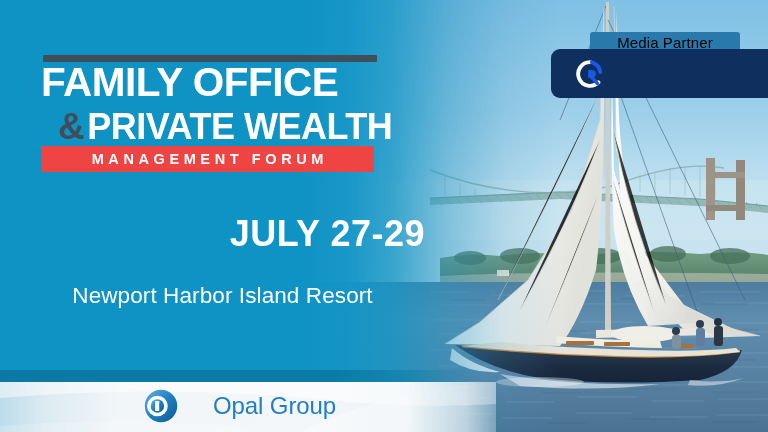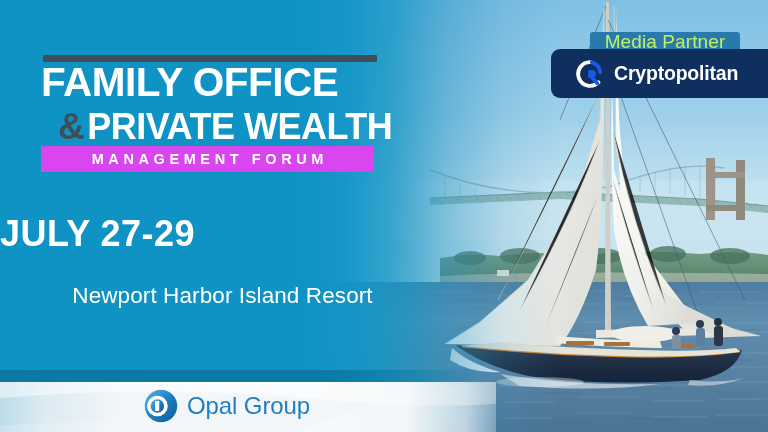--- a/index.html
+++ b/index.html
@@ -40,50 +40,50 @@
   }
   .title-2{
     position:absolute;left:58px;top:108px;width:370px;
     font-size:36px;font-weight:700;line-height:1;
     letter-spacing:-0.5px;white-space:nowrap;color:#ffffff;
   }
   .title-2 .amp{color:#3f4e58;font-size:37px;margin-right:3px;}
 
   .mgmt-bar{
     position:absolute;left:41px;top:146px;width:333px;height:26px;
-    background:#d946ef;
+    background:#ef4444;
   }
   .mgmt-bar span{
     display:block;text-align:center;color:#ffffff;
     font-size:14.5px;font-weight:700;letter-spacing:4.6px;
     line-height:26px;text-indent:4.6px;
   }
 
   .date{
-    position:absolute;left:0;top:216px;width:425px;text-align:left;
+    position:absolute;left:0;top:216px;width:425px;text-align:right;
     color:#ffffff;font-size:36px;font-weight:700;letter-spacing:.5px;
     line-height:1;
   }
 
   .venue{
     position:absolute;left:0;top:282px;width:425px;text-align:center;
     color:#ffffff;font-size:22.5px;font-weight:400;line-height:1.28;
     letter-spacing:.1px;
     padding-left:20px;
   }
   .venue .v2{display:block;}
 
   
   .mp-tab{
     position:absolute;left:590px;top:32px;width:150px;height:20px;
     background:#2a79ad;border-radius:3px 3px 0 0;
     display:flex;align-items:center;justify-content:center;
   }
   .mp-tab span{
-    color:#bef264;font-size:19px;font-weight:400;letter-spacing:.1px;
+    color:#000000;font-size:15px;font-weight:400;letter-spacing:.1px;
   }
   .mp-panel{
     position:absolute;left:551px;top:49px;width:217px;height:49px;
     background:#0f2f5e;border-radius:9px 0 0 9px;
     display:flex;align-items:center;
   }
   .mp-logo{width:30px;height:30px;margin-left:24px;flex:0 0 auto;}
   .mp-name{
     color:#ffffff;font-size:19.5px;font-weight:700;
     letter-spacing:-0.2px;margin-left:9px;
@@ -99,21 +99,21 @@
     background:
       linear-gradient(to right, rgba(255,255,255,0) 76%, rgba(255,255,255,0) 88%, rgba(240,245,248,0) 100%),
       linear-gradient(to right,#bcdcea 0%, #dcebf2 9%, #f2f6f8 24%, #f4f7f9 62%, #eef3f6 82%, rgba(238,243,246,.55) 94%, rgba(238,243,246,0) 100%);
     overflow:hidden;
   }
   .foot-band .swoosh{
     position:absolute;left:0;top:0;width:496px;height:50px;opacity:.55;
   }
   .opal{
     position:absolute;left:143px;top:388px;
-    display:flex;align-items:center;
+    display:flex;align-items:center;gap:26px;
   }
   .opal-mark{width:36px;height:36px;flex:0 0 auto;}
   .opal-name{
     color:#1f7fc0;font-size:24px;font-weight:400;letter-spacing:-0.1px;
     margin-left:8px;
   }
 </style>
 </head>
 <body>
 
@@ -312,21 +312,20 @@
       <svg viewBox="0 0 40 40" xmlns="http://www.w3.org/2000/svg" aria-hidden="true">
 
         <path d="M20 4.2 A15.8 15.8 0 1 0 31.2 31.2" fill="none" stroke="#ffffff" stroke-width="5.2" stroke-linecap="round"></path>
 
         <path d="M22.5 4.4 A15.8 15.8 0 0 1 33.6 17.5" fill="none" stroke="#1859e8" stroke-width="5.2" stroke-linecap="round"></path>
 
         <path d="M17.5 14.5 h5.2 a5.2 5.2 0 0 1 0 10.4 h-5.2 z" fill="#1859e8"></path>
         <path d="M22.4 24.6 L30 32.6" stroke="#1859e8" stroke-width="4.6" stroke-linecap="round" fill="none"></path>
       </svg>
     </span>
-    <span class="mp-name">Cryptopolitan</span>
   </div>
 
   <div class="foot-teal"></div>
 
   <div class="foot-band">
     <svg class="swoosh" viewBox="0 0 496 50" xmlns="http://www.w3.org/2000/svg" aria-hidden="true">
       <path d="M0 16 Q160 2 330 18 Q420 27 496 22 L496 0 L0 0 Z" fill="#ffffff" opacity="0.85"></path>
       <path d="M300 50 Q360 20 440 6 L496 0 L496 50 Z" fill="#ffffff" opacity="0.55"></path>
       <path d="M0 44 Q120 34 250 46 L250 50 L0 50 Z" fill="#ffffff" opacity="0.35"></path>
     </svg>

